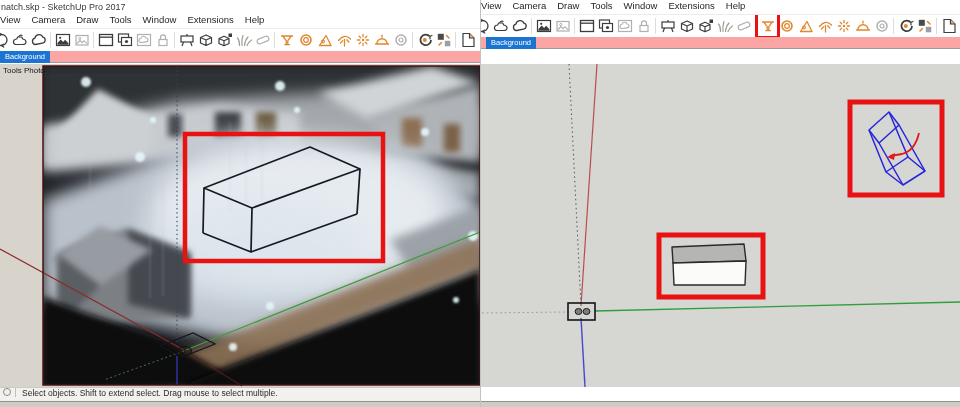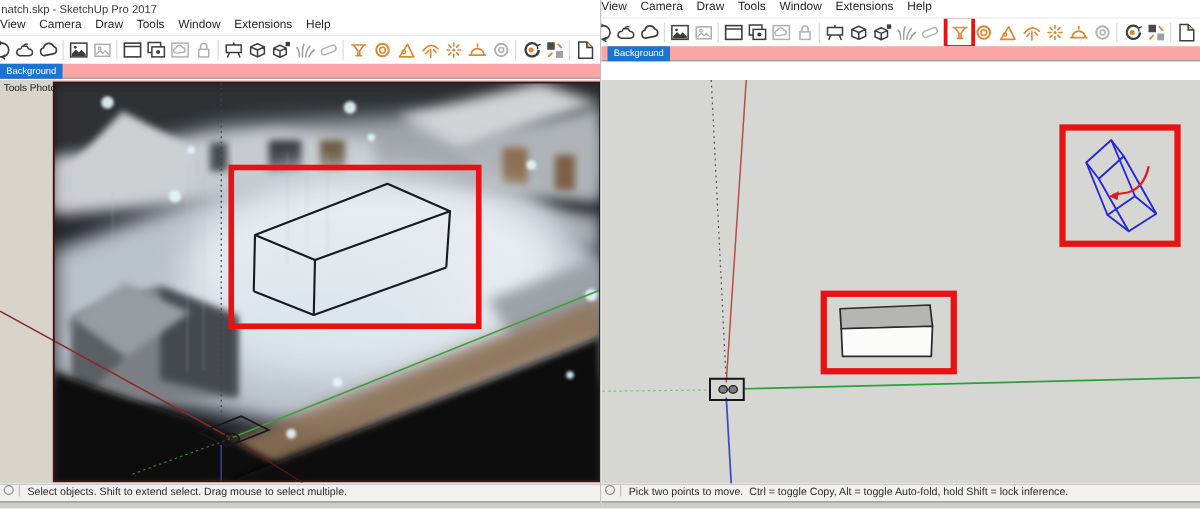--- a/index.html
+++ b/index.html
@@ -486,21 +486,16 @@
           <polygon points="907,157 885,172 902,185 924,171"></polygon>
           <path d="M888,112 L907,157 M868,130 L885,172 M878,143 L902,185 M898,125 L924,171"></path>
         </g>
         <g>
           <path d="M918,133 C915,146 909,152 901,154 L889,156" stroke="#dd1c1c" stroke-width="1.8" fill="none"></path>
           <polygon points="886,157 894,153 893,160" fill="#dd1c1c"></polygon>
         </g>
         <rect x="849" y="102" width="92" height="93" fill="none" stroke="#e81212" stroke-width="5"></rect>
       </svg>
     </div>
-    <div class="statusbar">
-      <div class="status-icon"></div>
-      <div class="status-div"></div>
-      <div class="status-text">Pick two points to move.  Ctrl = toggle Copy, Alt = toggle Auto-fold, hold Shift = lock inference.</div>
-    </div>
     <div class="bottomstrip"></div>
   </div>
 
 </div>
 
 </body></html>

